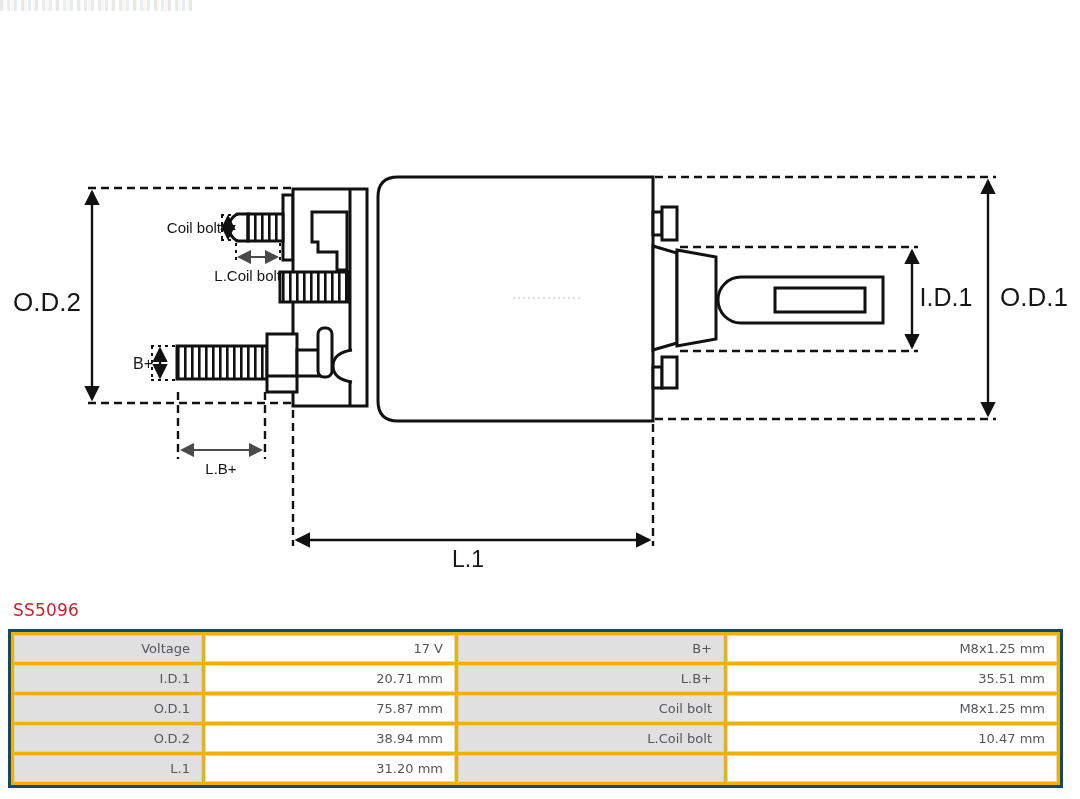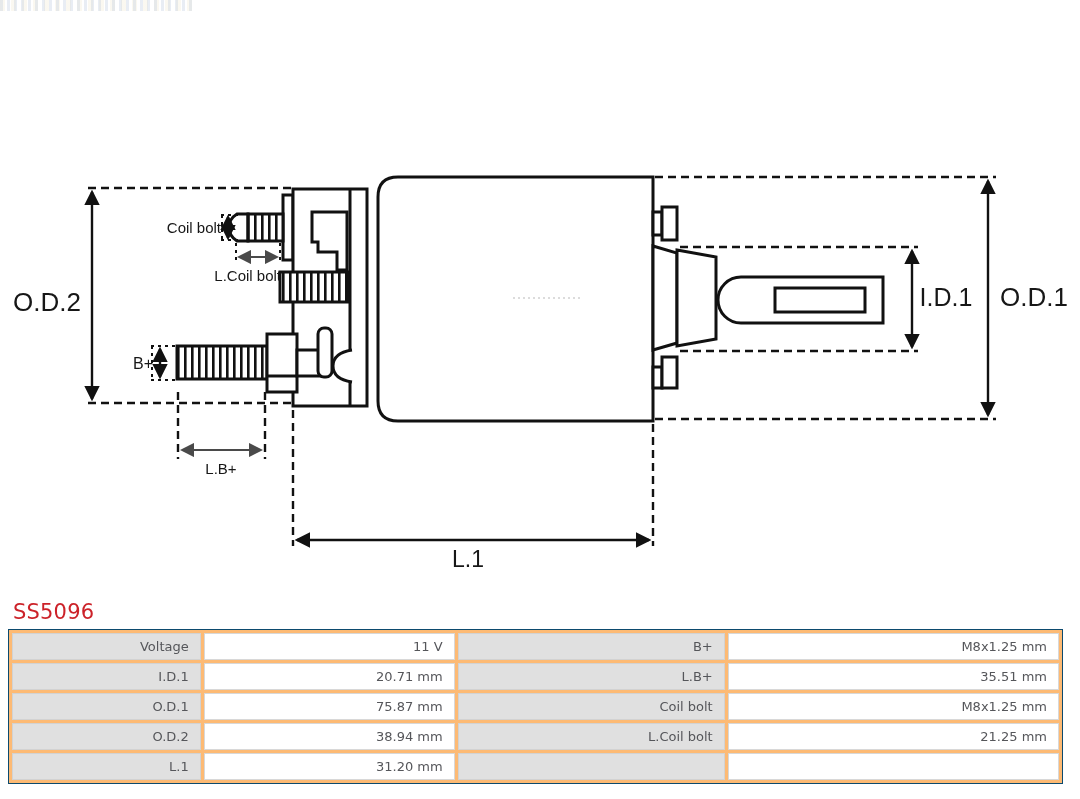--- a/index.html
+++ b/index.html
@@ -13,27 +13,27 @@
       repeating-linear-gradient(90deg, rgba(110,140,185,.28) 0 3px, rgba(255,255,255,0) 3px 7px),
       repeating-linear-gradient(90deg, rgba(225,205,150,.25) 0 5px, rgba(255,255,255,0) 5px 11px);
     opacity:.55;
   }
 
   .diagram-wrap { position:absolute; left:0; top:0; width:1080px; height:596px; }
   svg text { font-family:"Liberation Sans", sans-serif; fill:#171717; }
 
   .product-code {
     position:absolute; left:13px; top:600px;
-    font-size:21px; font-weight:400; letter-spacing:.2px; color:#cc2229;
+    font-size:17px; font-weight:400; letter-spacing:.2px; color:#cc2229;
   }
 
   table.spec {
     position:absolute; left:8px; top:629px; width:1055px;
     border-collapse:separate; border-spacing:3px;
-    background:#fdba74; border:1px solid #0c4a6e;
+    background:#eab308; border:3px solid #0c4a6e;
     table-layout:fixed;
   }
   table.spec td {
     height:27px; font-size:13px; color:#55565a;
     text-align:right; padding:0 11px 0 4px; vertical-align:middle;
     border:1px solid #d8d8d8; background:#fff;
     white-space:nowrap; overflow:hidden;
   }
   table.spec td.lbl { background:#e0e0e0; border-color:#d2d2d2; }
   col.c1 { width:188px; } col.c2 { width:250px; }
@@ -156,41 +156,41 @@
   <table class="spec">
     <colgroup>
         <col class="c1">
         <col class="c2">
         <col class="c3">
         <col class="c4">
       </colgroup>
     <tbody>
       <tr>
         <td class="lbl">Voltage</td>
-        <td>11 V</td>
+        <td>17 V</td>
         <td class="lbl">B+</td>
         <td>M8x1.25 mm</td>
       </tr>
       <tr>
         <td class="lbl">I.D.1</td>
         <td>20.71 mm</td>
         <td class="lbl">L.B+</td>
         <td>35.51 mm</td>
       </tr>
       <tr>
         <td class="lbl">O.D.1</td>
         <td>75.87 mm</td>
         <td class="lbl">Coil bolt</td>
         <td>M8x1.25 mm</td>
       </tr>
       <tr>
         <td class="lbl">O.D.2</td>
         <td>38.94 mm</td>
         <td class="lbl">L.Coil bolt</td>
-        <td>21.25 mm</td>
+        <td>10.47 mm</td>
       </tr>
       <tr>
         <td class="lbl">L.1</td>
         <td>31.20 mm</td>
         <td class="lbl"></td>
         <td></td>
       </tr>
     </tbody>
   </table>
 

